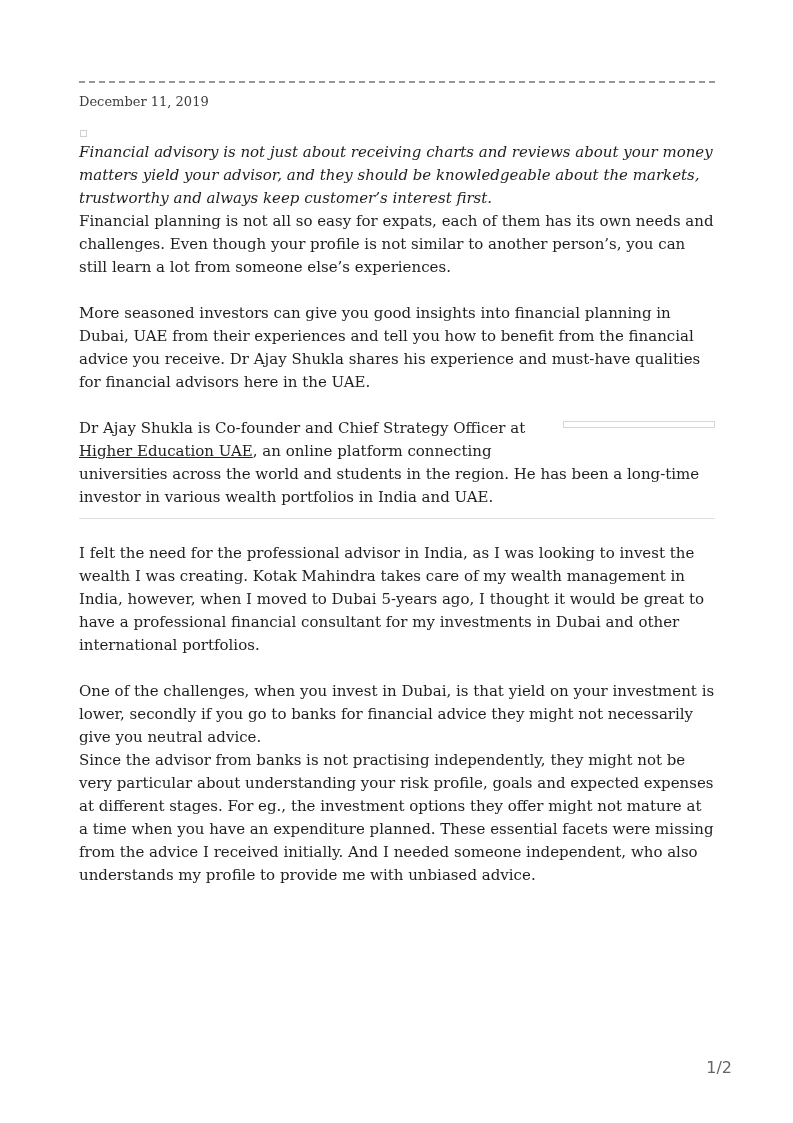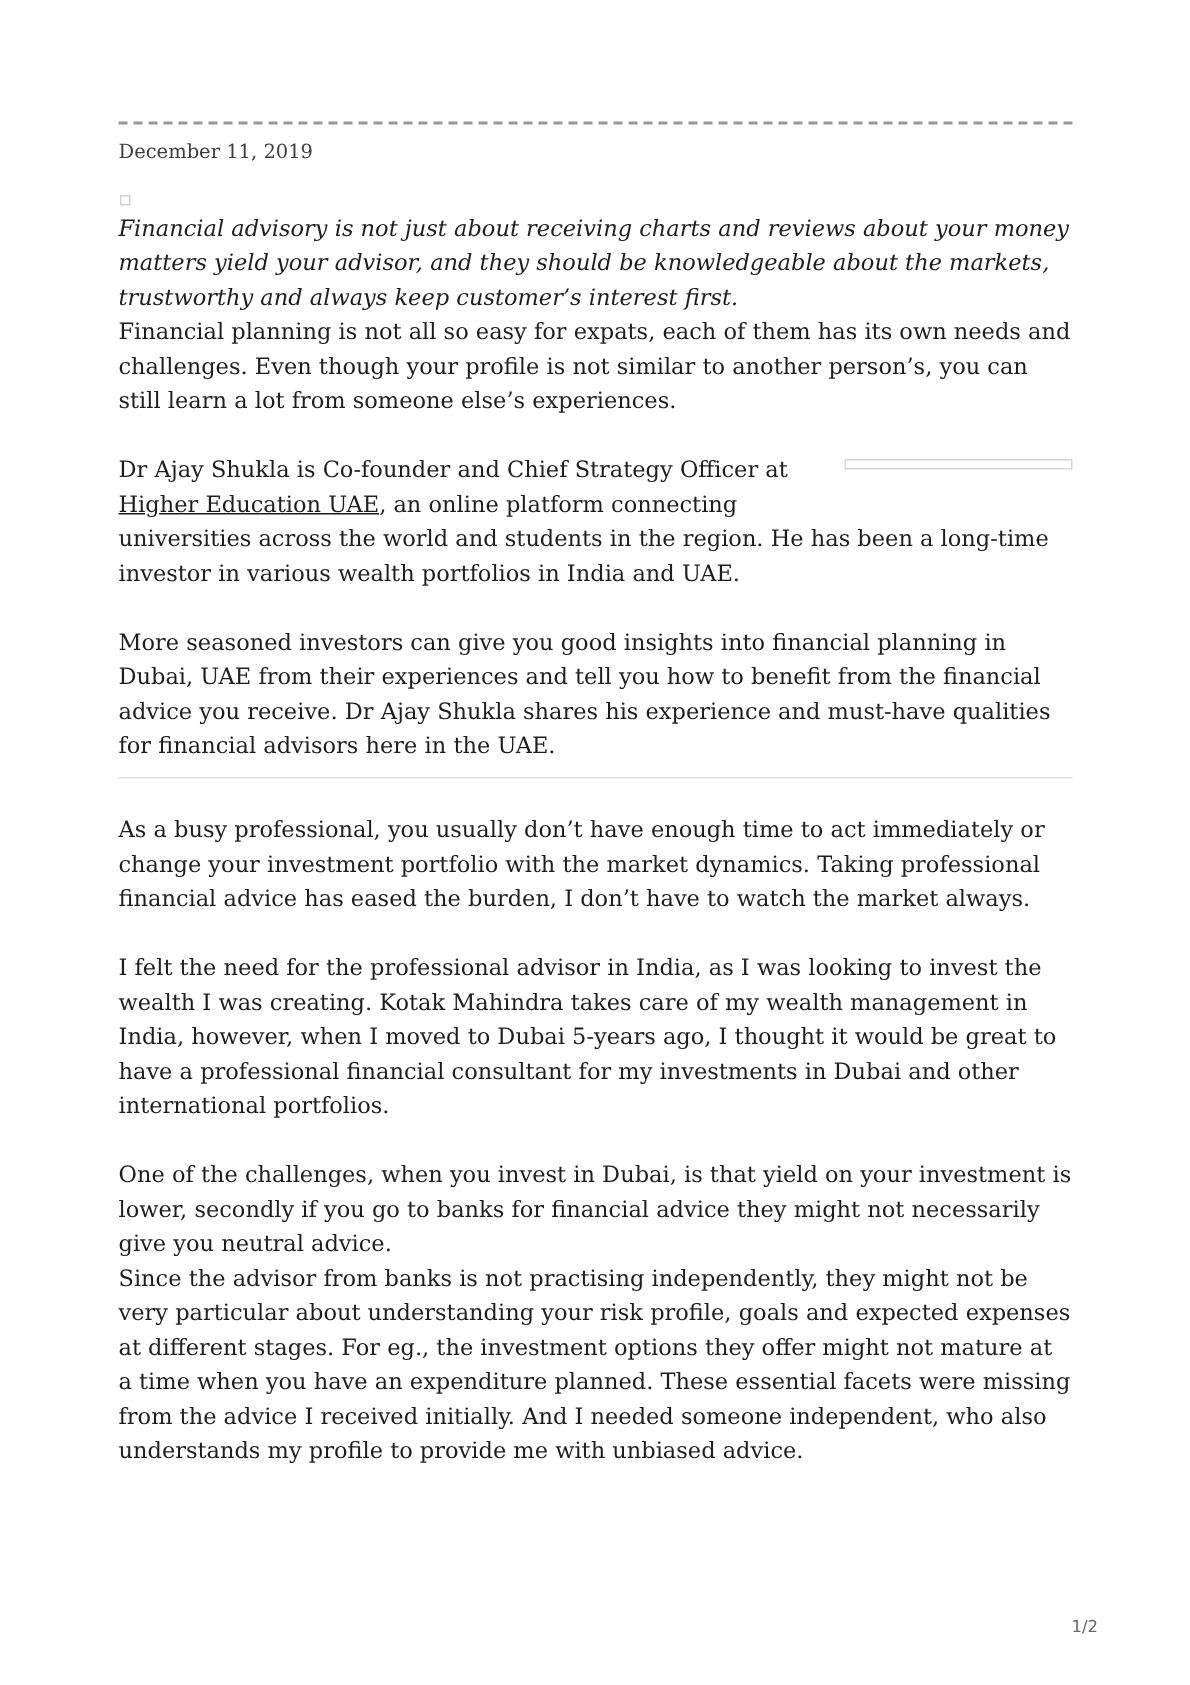--- a/index.html
+++ b/index.html
@@ -91,23 +91,23 @@
     margin: 4px 0 28px 14px;
     background: #ffffff;
   }
   a.body-link {
     color: inherit;
     text-decoration: underline;
   }
   .page-num {
     position: absolute;
     right: 61px;
-    bottom: 32px;
+    bottom: 46px;
     font-family: "DejaVu Sans", sans-serif;
-    font-size: 11px;
+    font-size: 16px;
     color: #666666;
   }
 </style>
 </head>
 <body>
 
 <div class="page">
   <div class="content">
 
     <header>
@@ -116,30 +116,29 @@
     </header>
 
     <main>
       <span class="tiny-placeholder"></span>
 
       <p class="para lede">
         <em>Financial advisory is not just about receiving charts and reviews about your money matters yield your advisor, and they should be knowledgeable about the markets, trustworthy and always keep customer’s interest first.</em>
         <span>Financial planning is not all so easy for expats, each of them has its own needs and challenges. Even though your profile is not similar to another person’s, you can still learn a lot from someone else’s experiences.</span>
       </p>
 
+      <p class="para">More seasoned investors can give you good insights into financial planning in Dubai, UAE from their experiences and tell you how to benefit from the financial advice you receive. Dr Ajay Shukla shares his experience and must-have qualities for financial advisors here in the UAE.</p>
+
       <p class="para">
         <span class="float-img-placeholder"></span>
         <span>Dr Ajay Shukla is Co-founder and Chief Strategy Officer at </span><a class="body-link" href="#">Higher Education UAE</a><span>, an online platform connecting universities across the world and students in the region. He has been a long-time investor in various wealth portfolios in India and UAE.</span>
       </p>
 
-      <p class="para">More seasoned investors can give you good insights into financial planning in Dubai, UAE from their experiences and tell you how to benefit from the financial advice you receive. Dr Ajay Shukla shares his experience and must-have qualities for financial advisors here in the UAE.</p>
-
       <hr class="section-rule">
 
-      <p class="para">As a busy professional, you usually don’t have enough time to act immediately or change your investment portfolio with the market dynamics. Taking professional financial advice has eased the burden, I don’t have to watch the market always.</p>
 
       <p class="para">I felt the need for the professional advisor in India, as I was looking to invest the wealth I was creating. Kotak Mahindra takes care of my wealth management in India, however, when I moved to Dubai 5-years ago, I thought it would be great to have a professional financial consultant for my investments in Dubai and other international portfolios.</p>
 
       <p class="para">
         <span>One of the challenges, when you invest in Dubai, is that yield on your investment is lower, secondly if you go to banks for financial advice they might not necessarily give you neutral advice.</span><br>
         <span>Since the advisor from banks is not practising independently, they might not be very particular about understanding your risk profile, goals and expected expenses at different stages. For eg., the investment options they offer might not mature at a time when you have an expenditure planned. These essential facets were missing from the advice I received initially. And I needed someone independent, who also understands my profile to provide me with unbiased advice.</span>
       </p>
 
     </main>
 

